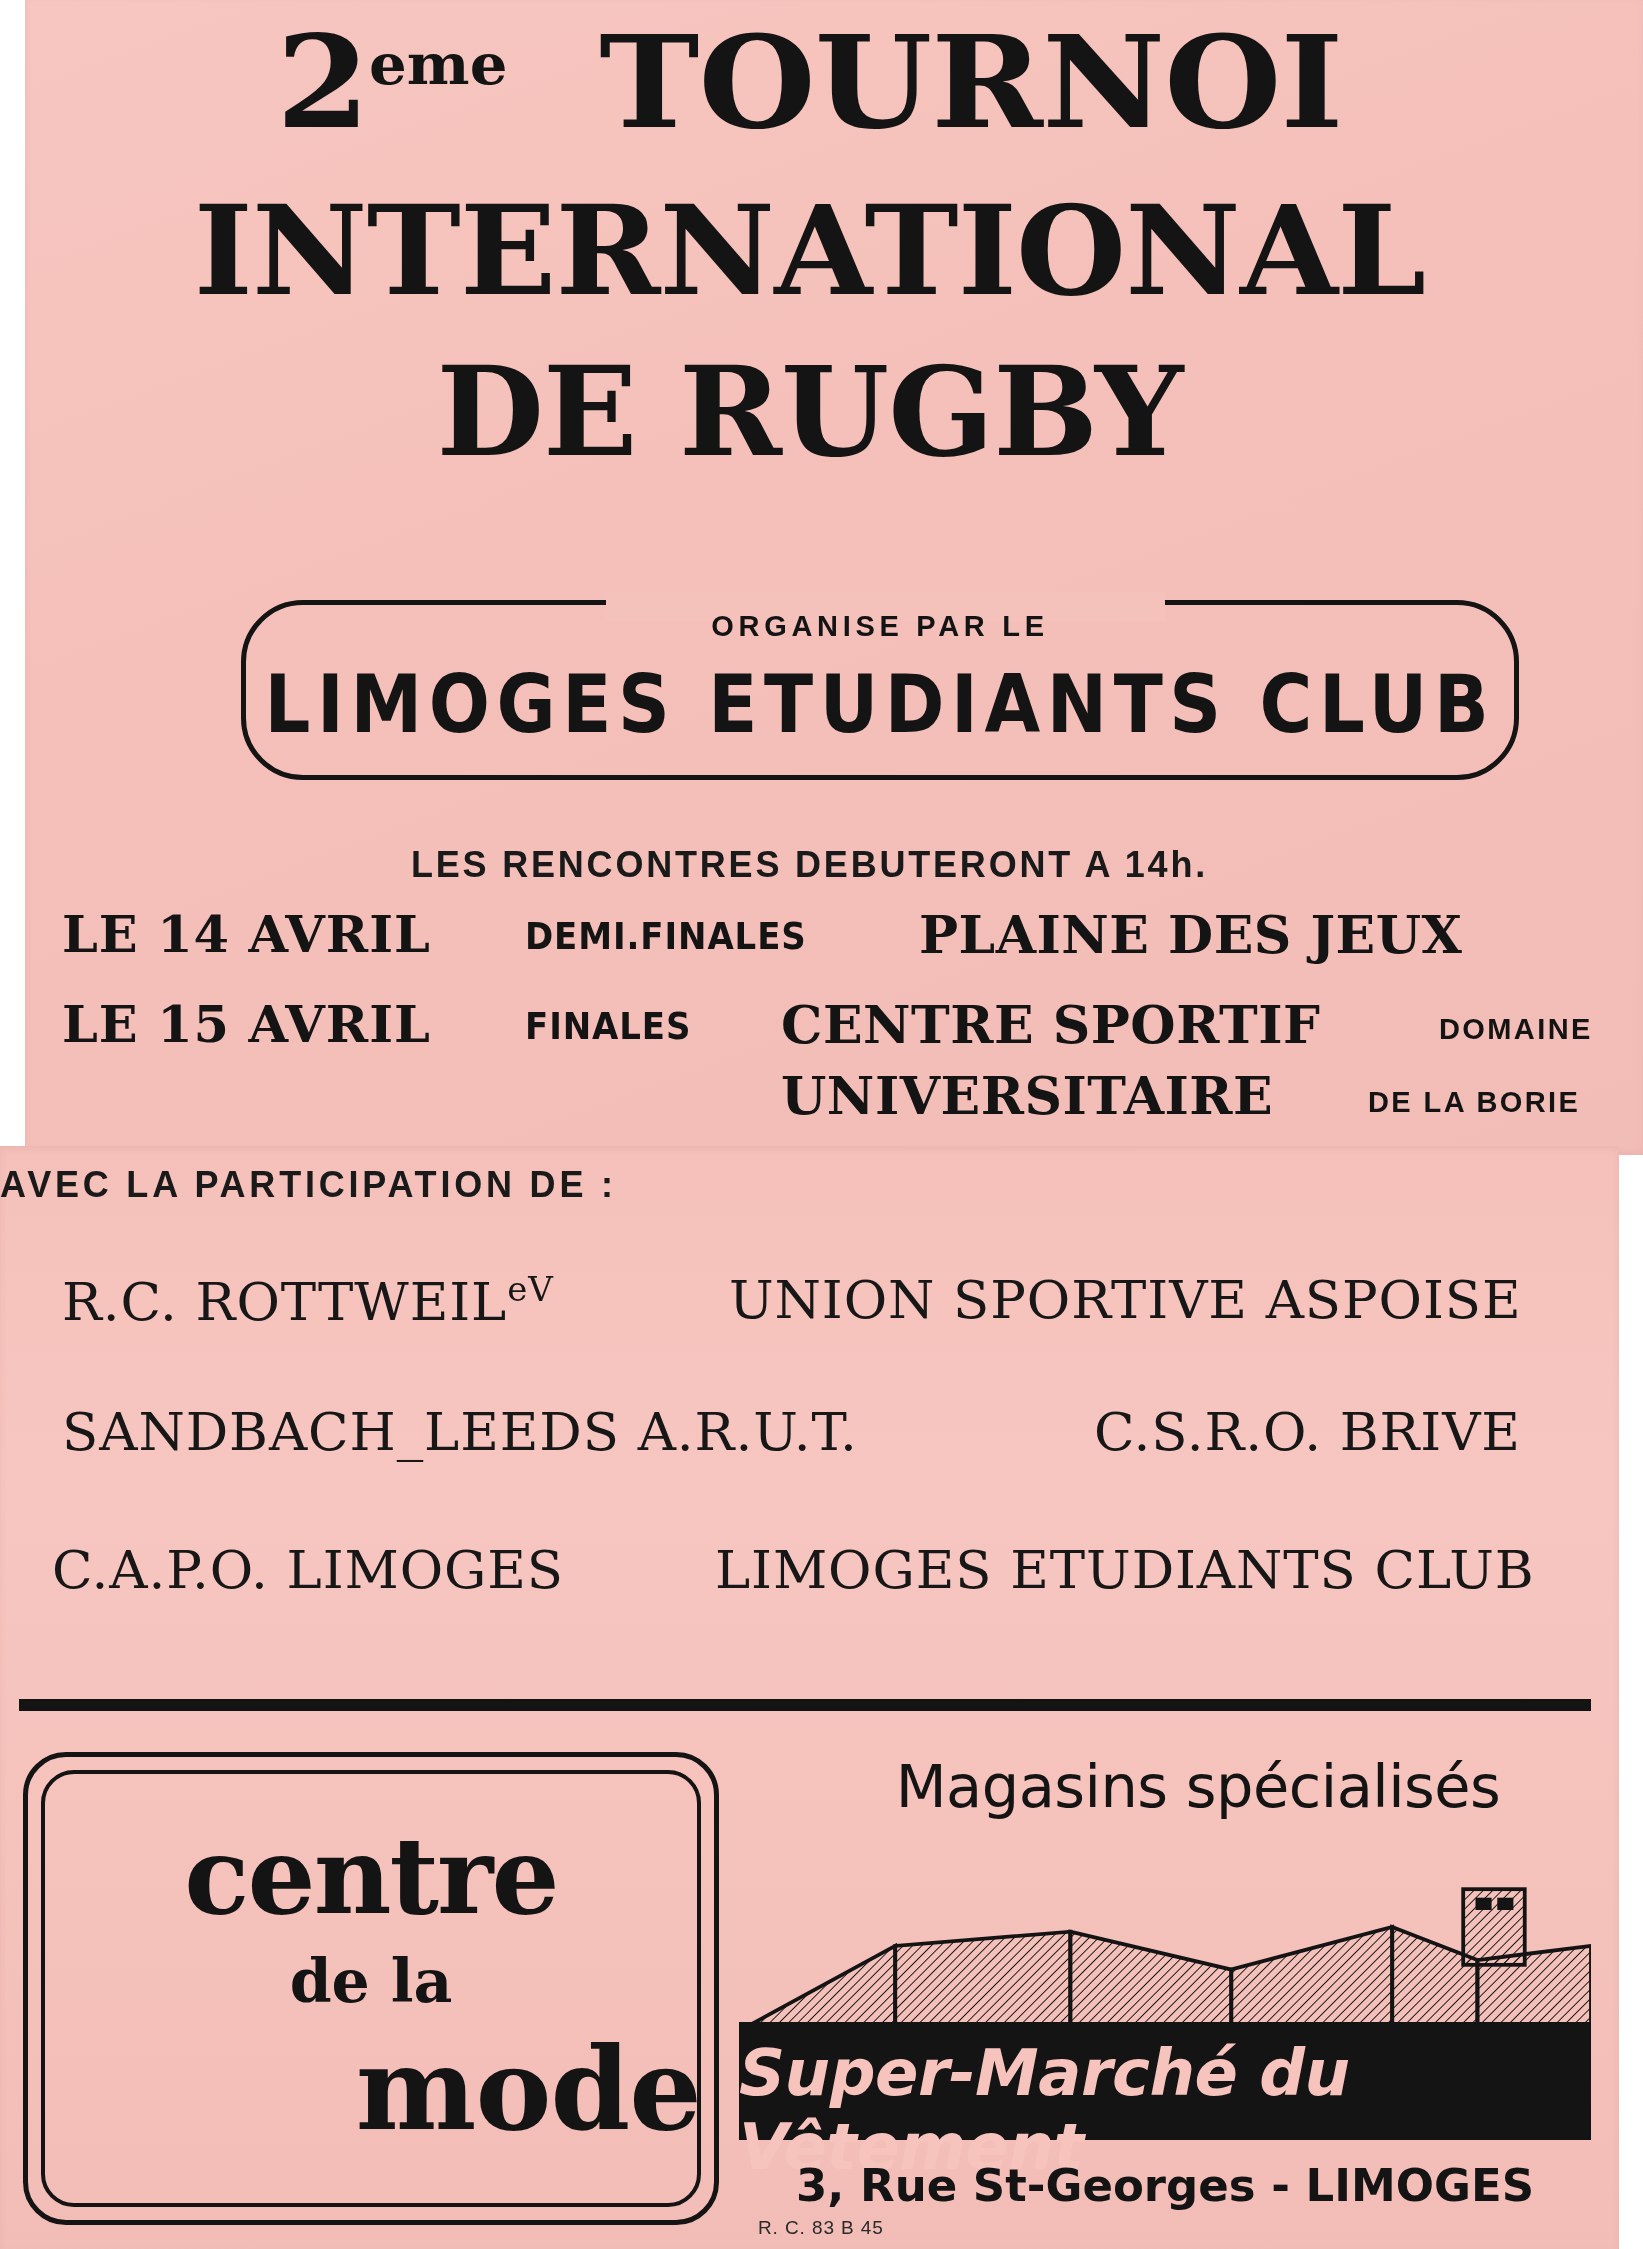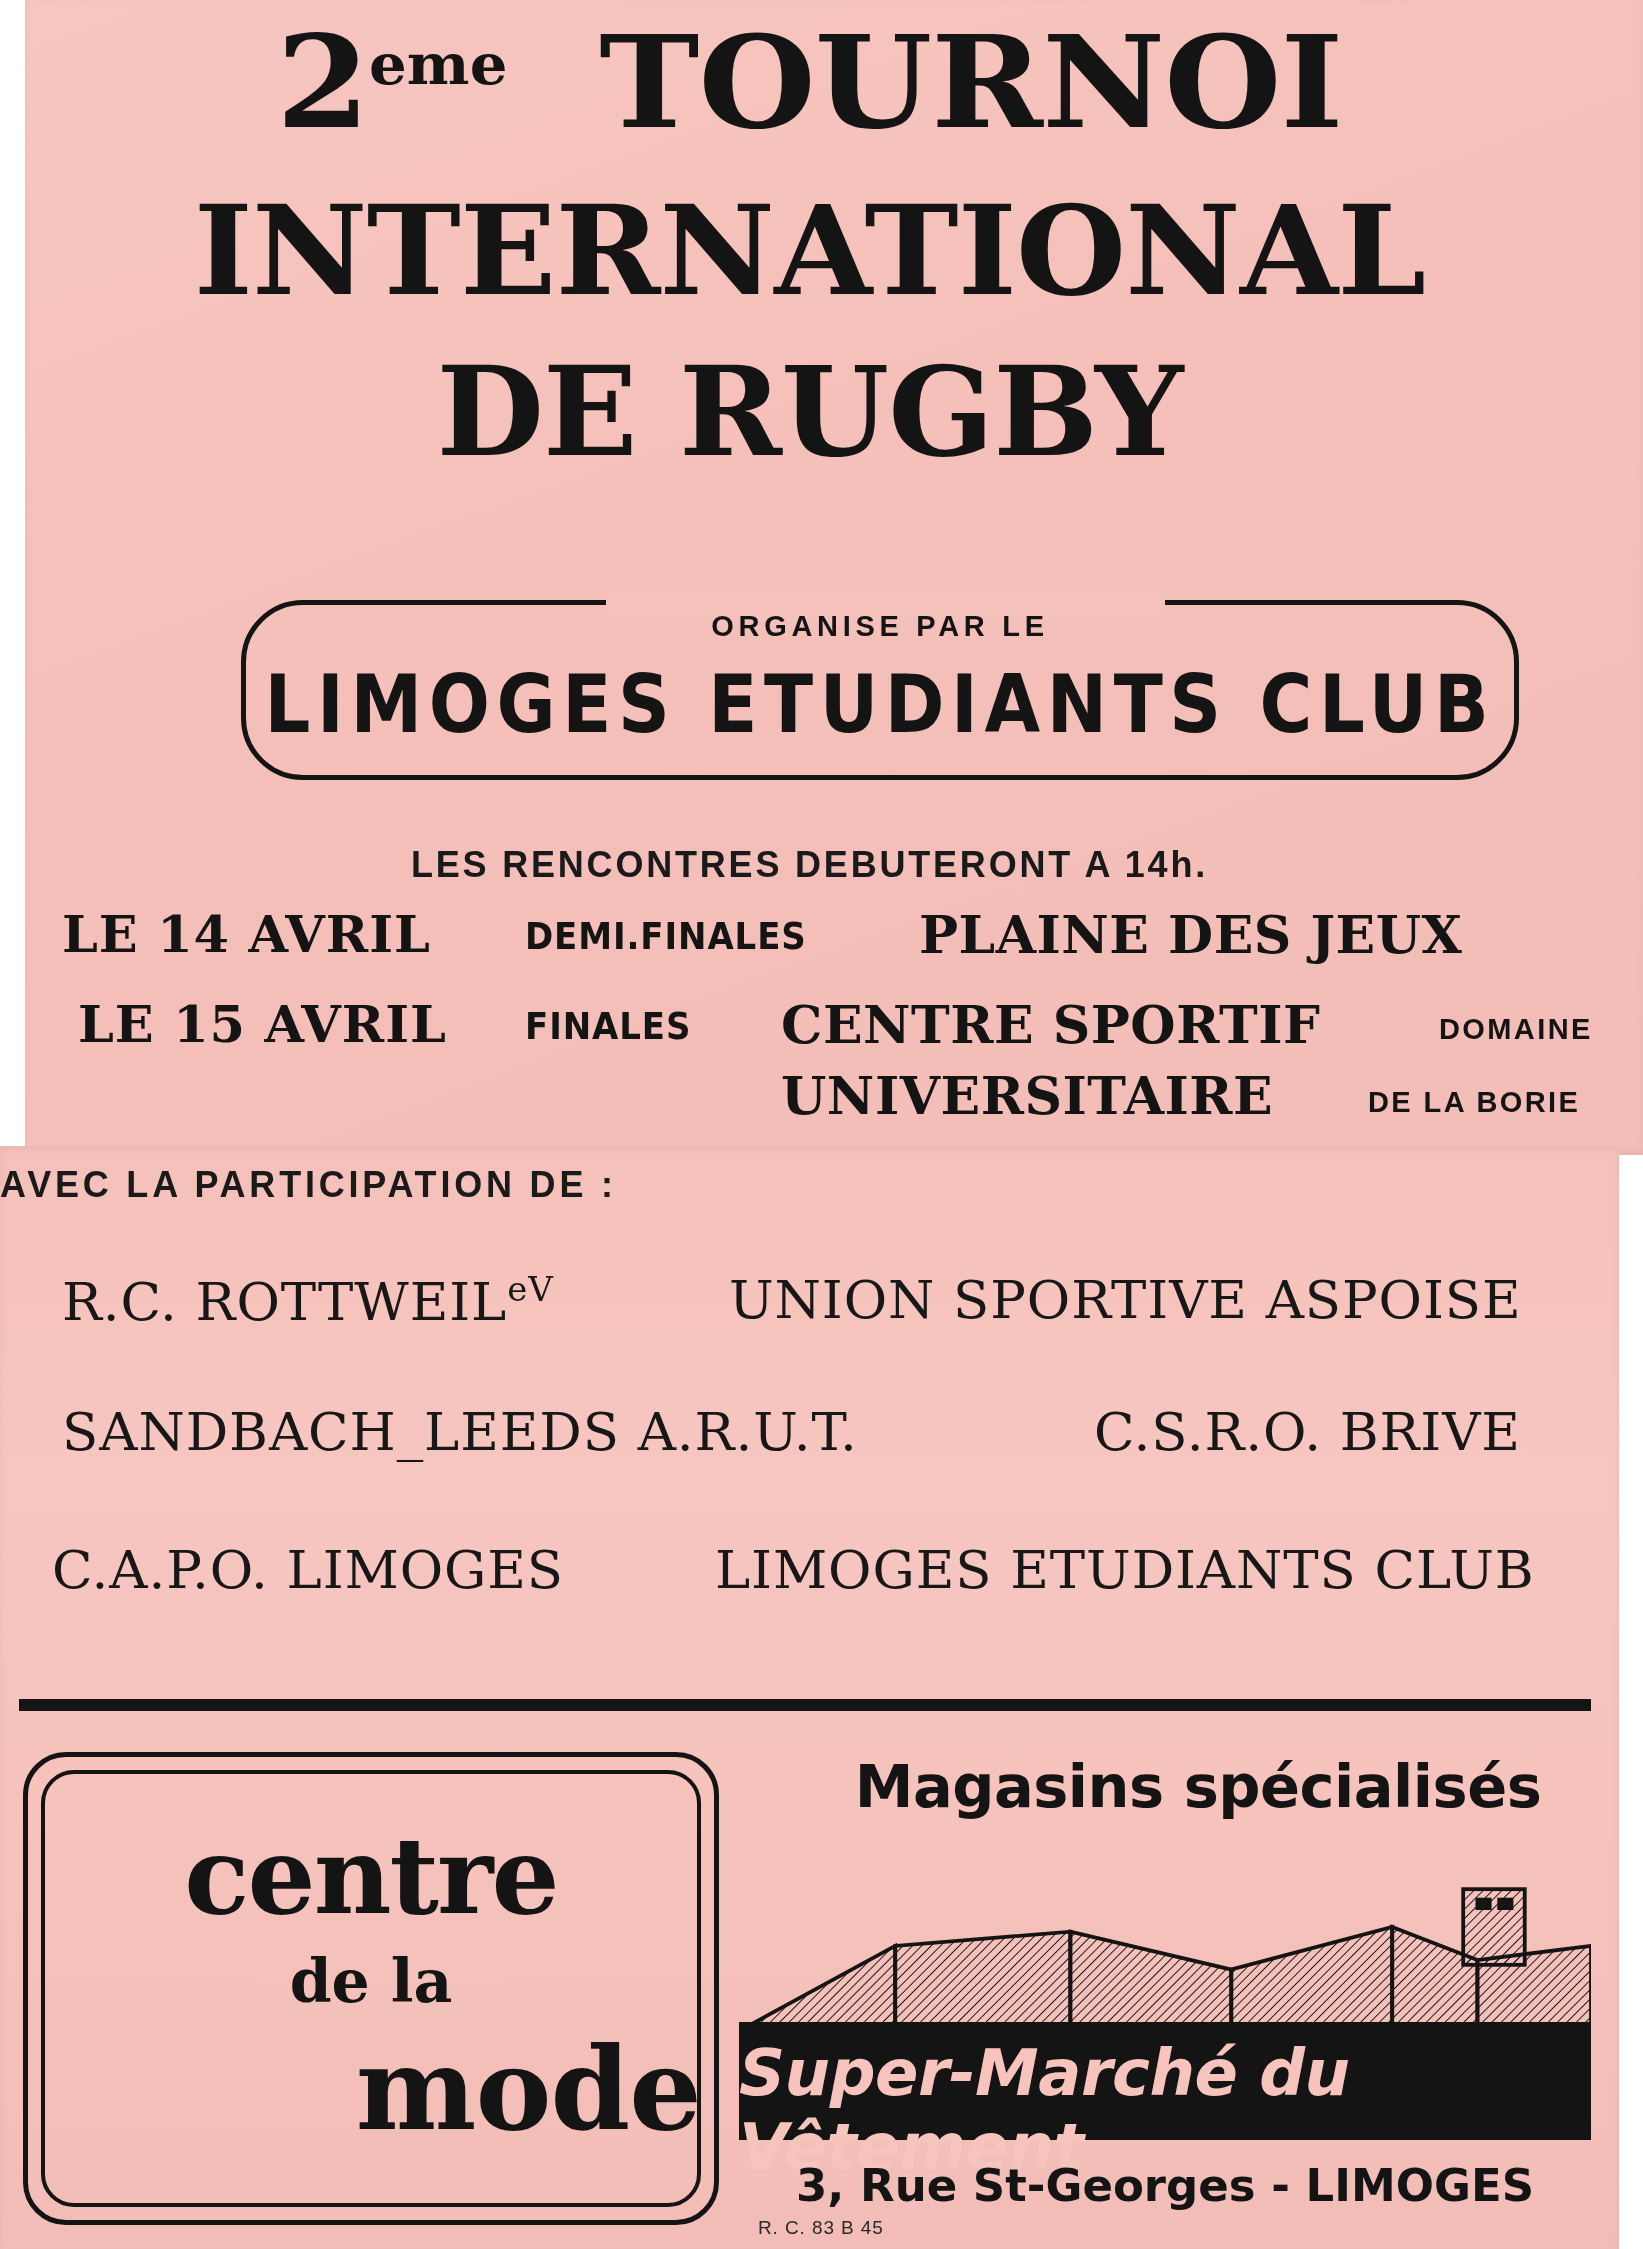--- a/index.html
+++ b/index.html
@@ -264,21 +264,21 @@
   }
 
   
   #ad-sm-title {
     position: absolute;
     left: 805px;
     top: 1752px;
     width: 786px;
     text-align: center;
     font-family: "DejaVu Sans", sans-serif;
-    font-weight: bold;
+    font-weight: normal;
     font-size: 59px;
     color: #141414;
     letter-spacing: -0.5px;
   }
   #ad-sm-roof {
     position: absolute;
     left: 739px;
     top: 1875px;
     width: 852px;
     height: 156px;
@@ -348,21 +348,21 @@
 
 <div id="sched-note">LES RENCONTRES DEBUTERONT A 14h.</div>
 
 <div id="sched-row-1" class="sched-row">
   <span class="s-date" style="left:62px;  top:0px;">LE 14 AVRIL</span>
   <span class="s-stage" style="left:525px; top:12.3px;">DEMI.FINALES</span>
   <span class="s-venue" style="left:919px; top:0px;">PLAINE DES JEUX</span>
 </div>
 
 <div id="sched-row-2" class="sched-row">
-  <span class="s-date" style="left:78px;  top:0px;">LE 15 AVRIL</span>
+  <span class="s-date" style="left:62px;  top:0px;">LE 15 AVRIL</span>
   <span class="s-stage" style="left:525px; top:12.3px;">FINALES</span>
   <span class="s-venue" style="left:781px; top:0px;">CENTRE SPORTIF</span>
   <span class="s-extra" style="left:1439px; top:19px;">DOMAINE</span>
 </div>
 
 <div id="sched-row-3" class="sched-row">
   <span class="s-venue" style="left:781px; top:0px;">UNIVERSITAIRE</span>
   <span class="s-extra" style="left:1368px; top:21px;text-align:right;">DE LA BORIE</span>
 </div>
 

